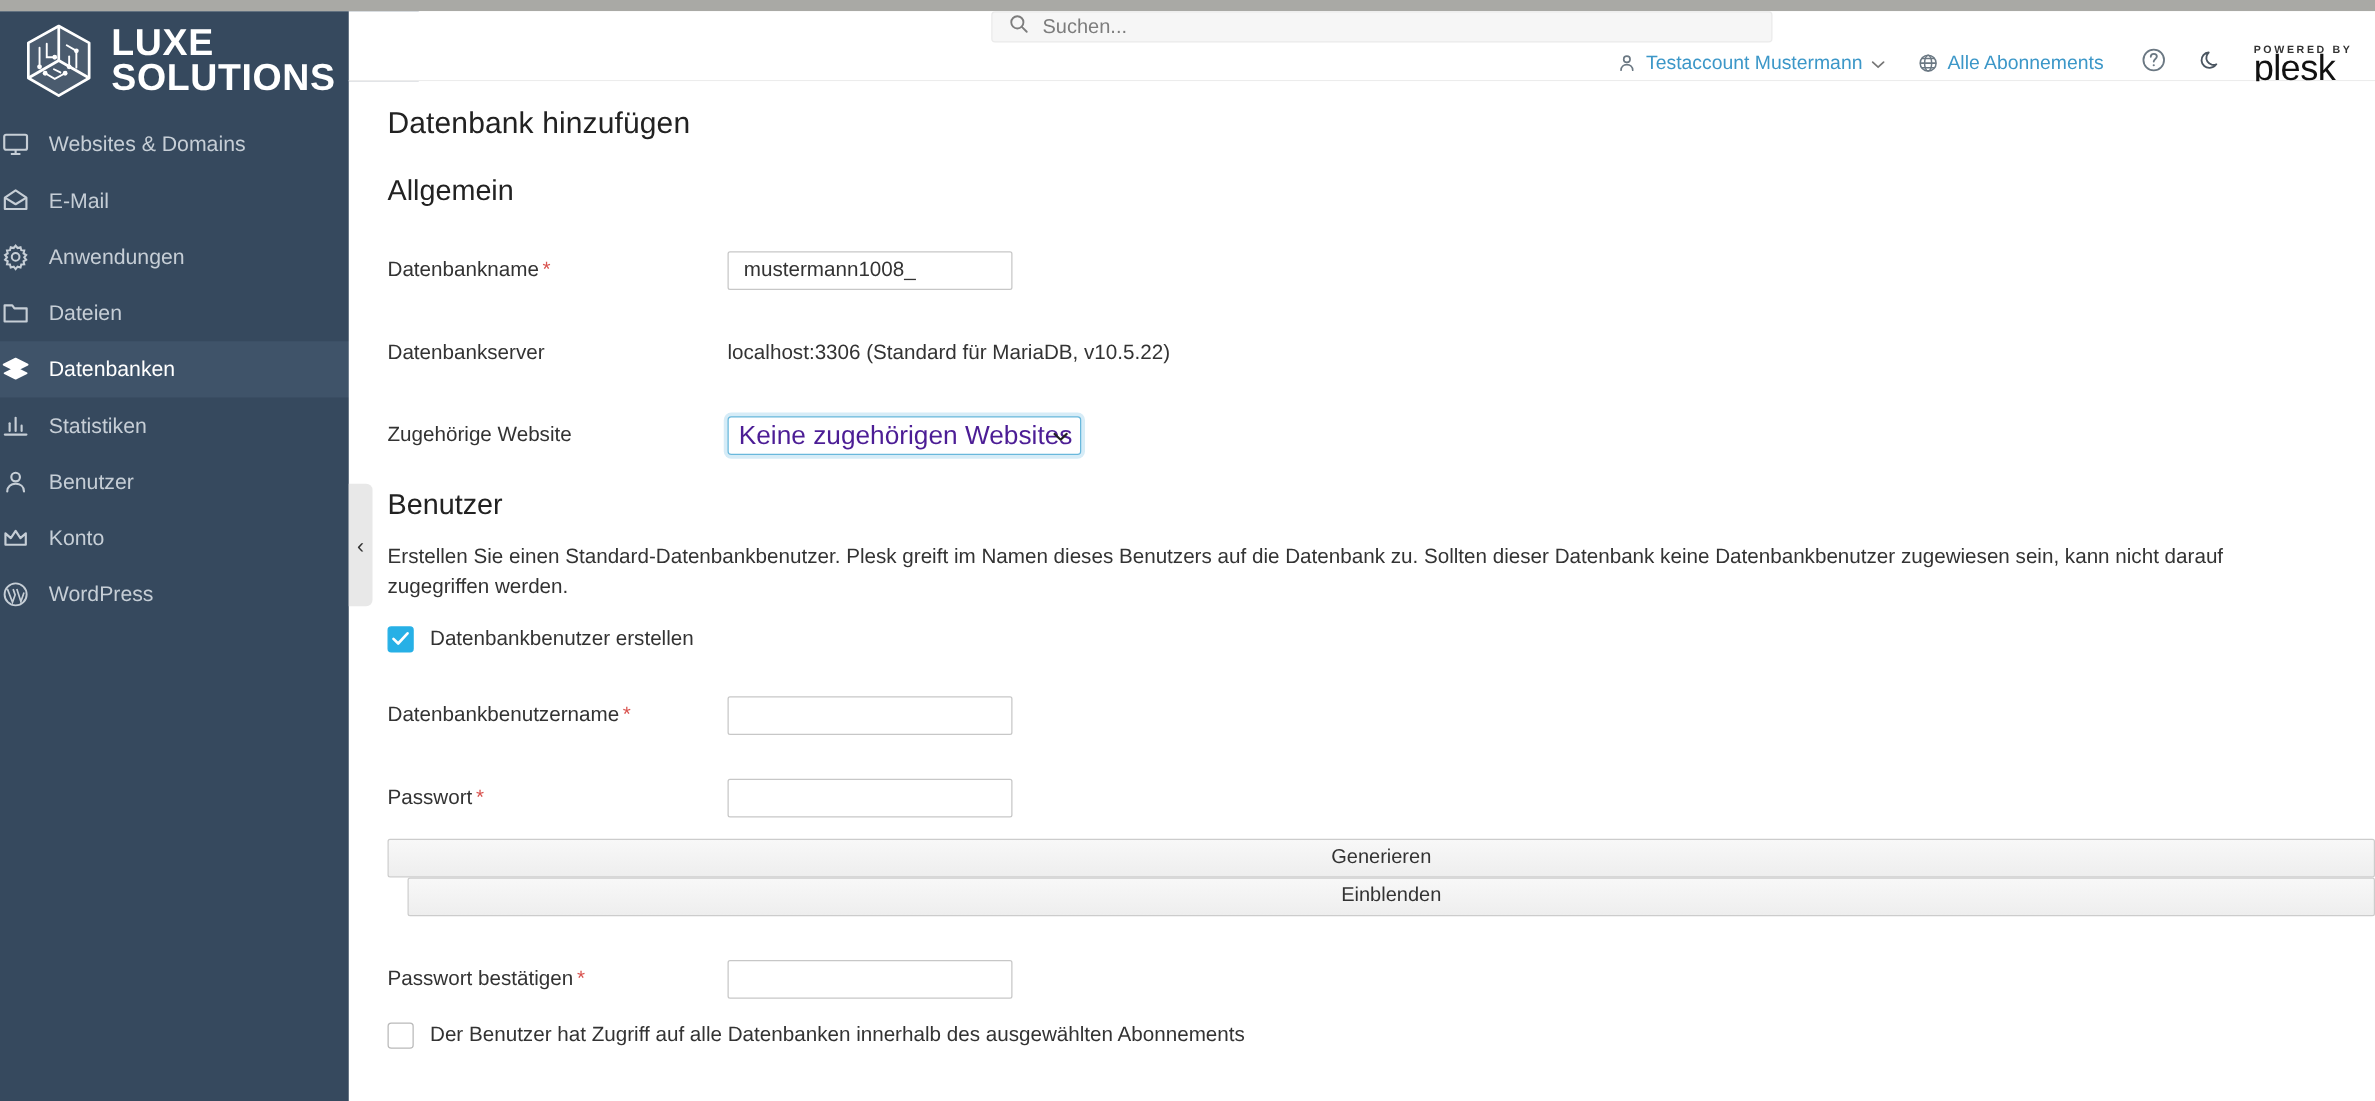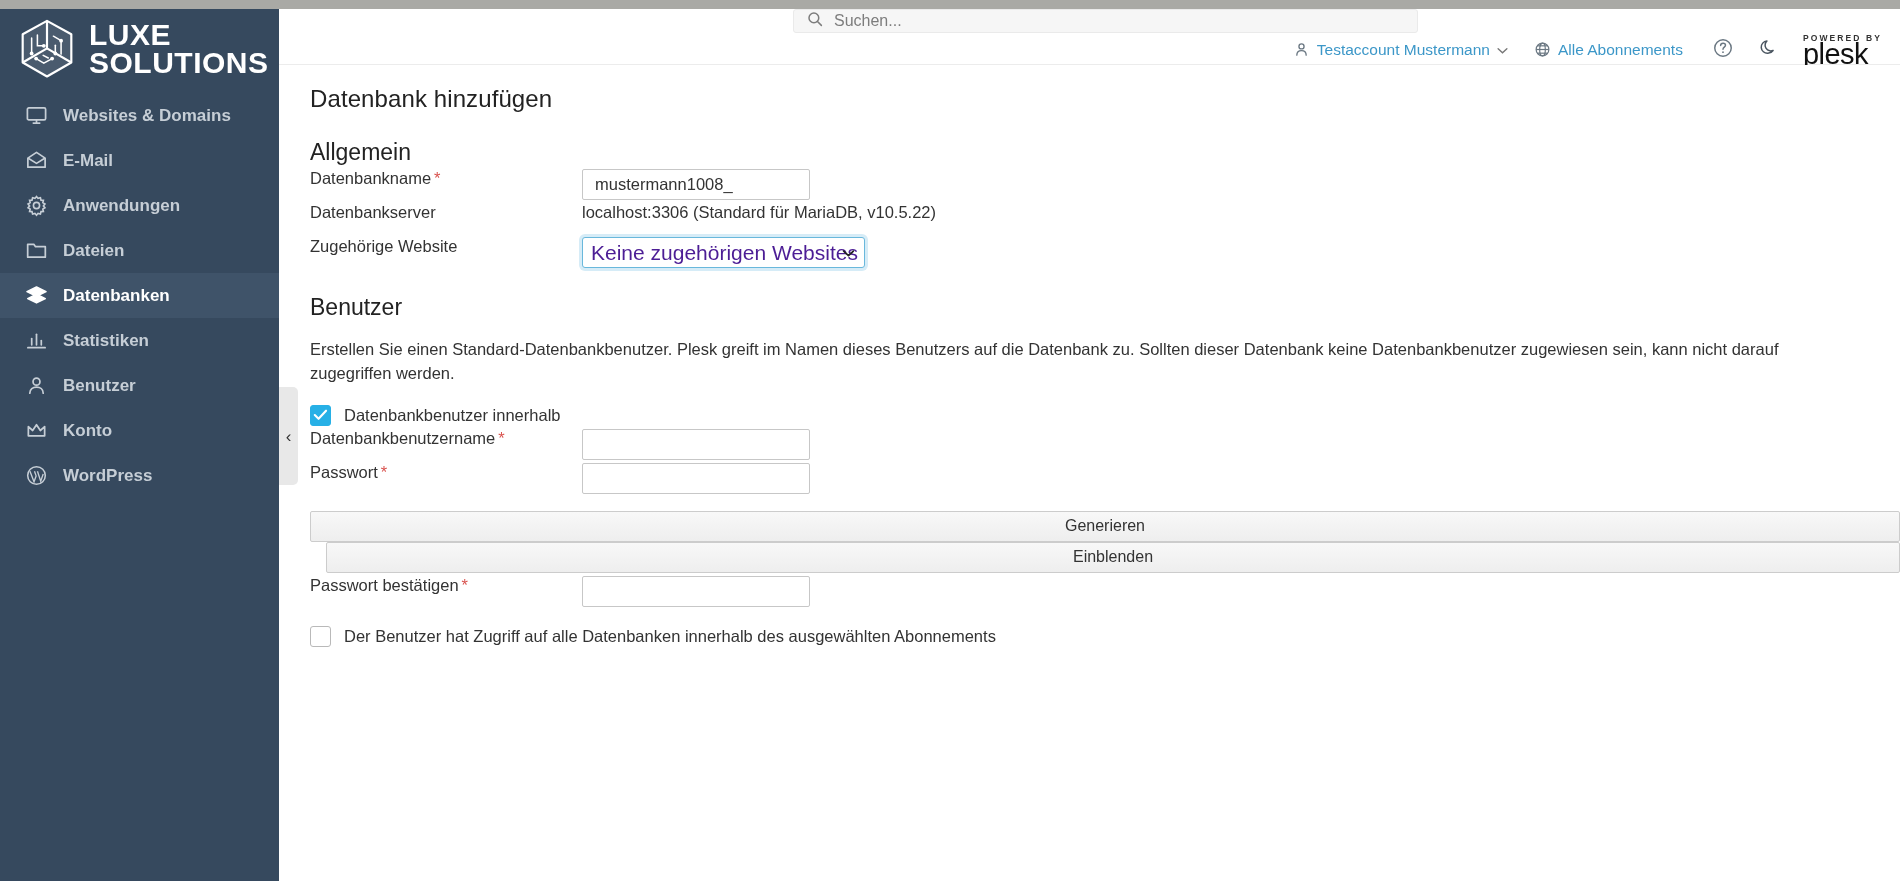--- a/index.html
+++ b/index.html
@@ -40,25 +40,23 @@
     line-height: 0.94;
     letter-spacing: 0.5px;
   }
   .logo-line1 { font-size: 30px; display: block; }
   .logo-line2 { font-size: 30px; display: block; }
 
   .nav { margin-top: 2px; }
   .nav-item {
     display: flex; align-items: center;
     height: 45px;
-    padding-left: 24px;
     color: #c6ced6;
     font-size: 17px;
     cursor: pointer;
-    font-weight: bold;
   }
   .nav-item .nav-icon {
     width: 25px; height: 25px; flex: none;
     margin-right: 14px;
     display: flex; align-items: center; justify-content: center;
   }
   .nav-item.active {
     background: #3f5369;
     color: #ffffff;
   }
@@ -125,22 +123,22 @@
   }
   .page-title {
     font-size: 24px; color: #222; font-weight: normal;
     margin: 20px 0 0 0; letter-spacing: 0.1px;
   }
   .section-title {
     font-size: 23px; color: #222; font-weight: normal;
     margin: 26px 0 0 0;
   }
   .form-row {
-    display: flex; align-items: flex-start;
-    margin-top: 3px;
+    display: flex; align-items: center;
+    margin-top: 35px;
     min-height: 31px;
   }
   .form-label {
     width: 272px; flex: none;
     font-size: 16.5px; color: #333;
   }
   .req { color: #d9534f; margin-left: 3px; }
   .text-input {
     width: 228px; height: 31px;
     border: 1px solid #c7c7c7;
@@ -472,21 +470,21 @@
     <h2 class="section-title">Benutzer</h2>
 
     <div class="desc">Erstellen Sie einen Standard-Datenbankbenutzer. Plesk greift im Namen dieses Benutzers auf die Datenbank zu. Sollten dieser Datenbank keine Datenbankbenutzer zugewiesen sein, kann nicht darauf zugegriffen werden.</div>
 
     <div class="check-row">
       <span class="cb checked">
         <svg width="15" height="12" viewBox="0 0 16 13" fill="none" stroke="#ffffff" stroke-width="2.3" stroke-linecap="round" stroke-linejoin="round">
           <polyline points="1.8,6.6 5.9,10.6 14,1.8"></polyline>
         </svg>
       </span>
-      <span class="check-label">Datenbankbenutzer innerhalb</span>
+      <span class="check-label">Datenbankbenutzer erstellen</span>
     </div>
 
     <div class="form-row">
       <div class="form-label">
         <span>Datenbankbenutzername</span><span class="req">*</span>
       </div>
       <input class="text-input" type="text" value="" style="">
     </div>
 
     <div class="form-row">

